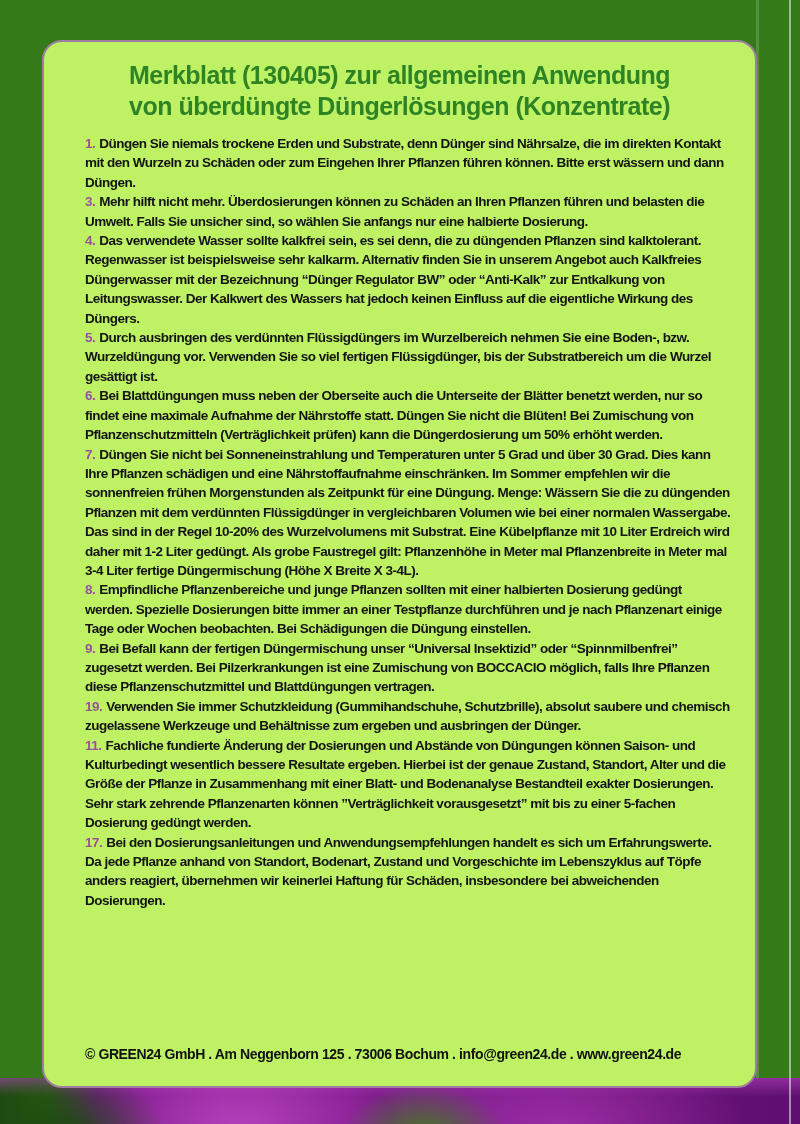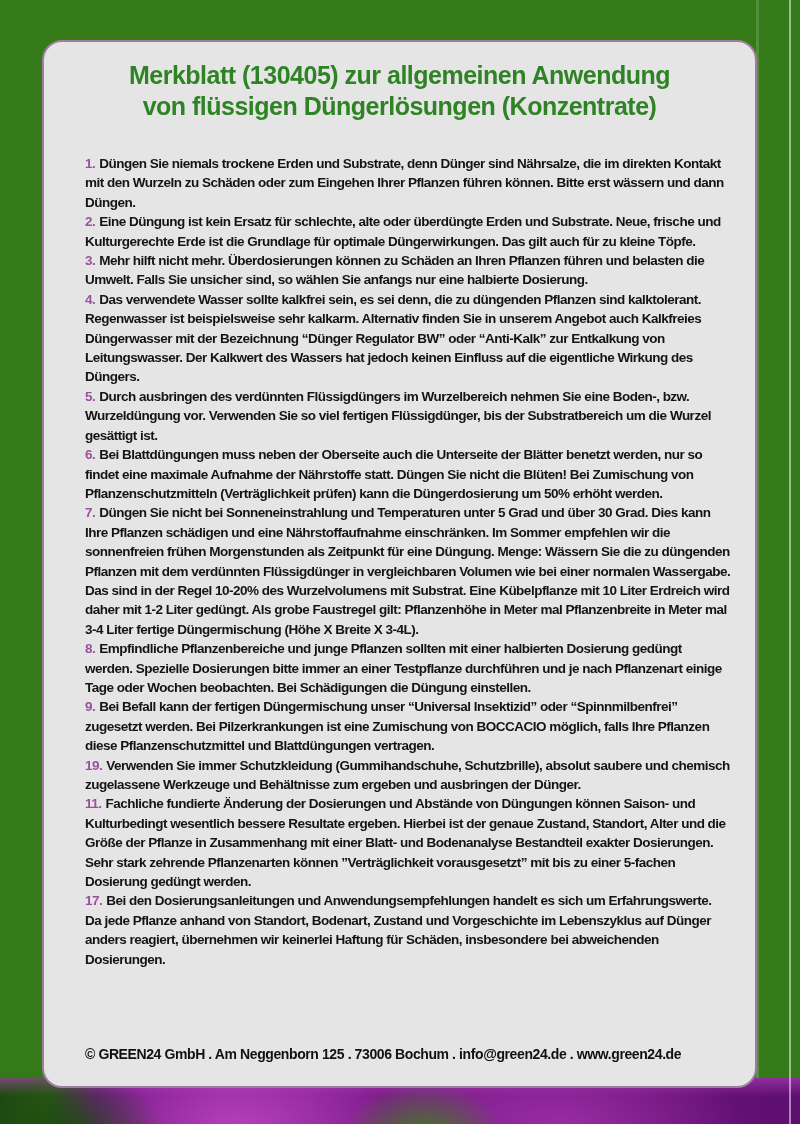--- a/index.html
+++ b/index.html
@@ -34,55 +34,54 @@
       radial-gradient(120px 80px at 53% 130%, #3e7d1c, rgba(62,125,28,0) 68%),
       radial-gradient(190px 110px at 30% 110%, rgba(186,70,193,.85), rgba(148,35,158,0) 80%),
       radial-gradient(220px 120px at 70% 115%, rgba(162,50,171,.85), rgba(124,27,138,0) 85%),
       linear-gradient(180deg, rgba(183,72,193,.55) 0%, rgba(134,30,146,0) 40%),
       linear-gradient(90deg,#1e4a10 0%,#2a5c13 6%,#79188a 12%,#8d2196 28%,#7c1b8a 52%,#6a1279 76%,#5e0f70 100%);
   }
   .streak-soft{position:absolute;top:0;bottom:0;left:756px;width:3px;background:rgba(255,255,255,.16);}
   .streak-line{position:absolute;top:0;bottom:0;left:789px;width:2px;background:rgba(255,255,255,.5);}
   
   .card{position:absolute;left:42px;top:40px;width:715px;height:1048px;box-sizing:border-box;
-    background:#e5e5e5;border:2px solid #9d7f9d;border-radius:20px;overflow:hidden;
+    background:#bef264;border:2px solid #9d7f9d;border-radius:20px;overflow:hidden;
   }
   .title{margin:18px 36px 0;text-align:center;color:#2e8424;font-weight:700;
     font-size:25px;line-height:31px;letter-spacing:-0.5px;}
-  .body{margin:32px 24px 0 41px;color:#141414;font-weight:700;
+  .body{margin:12px 24px 0 41px;color:#141414;font-weight:700;
     font-size:13.5px;line-height:19.4px;letter-spacing:-0.5px;}
   .item{margin:0;}
   .num{color:#9c4f9f;margin-right:4px;}
   .footer{position:absolute;left:41px;right:24px;bottom:24px;color:#111111;
     font-weight:700;font-size:14px;letter-spacing:-0.4px;}
 </style>
 </head>
 <body>
 
 <div class="photo"></div>
 <div class="streak-soft"></div>
 <div class="petal-right"></div>
 <div class="petal-bottom"></div>
 <div class="streak-line"></div>
 
 <div class="card">
   <div class="title">
     <div>Merkblatt (130405) zur allgemeinen Anwendung</div>
-    <div>von flüssigen Düngerlösungen (Konzentrate)</div>
+    <div>von überdüngte Düngerlösungen (Konzentrate)</div>
   </div>
 
   <div class="body">
     <p class="item"><span class="num">1.</span><span>Düngen Sie niemals trockene Erden und Substrate, denn Dünger sind Nährsalze, die im direkten Kontakt mit den Wurzeln zu Schäden oder zum Eingehen Ihrer Pflanzen führen können. Bitte erst wässern und dann Düngen.</span></p>
-    <p class="item"><span class="num">2.</span><span>Eine Düngung ist kein Ersatz für schlechte, alte oder überdüngte Erden und Substrate. Neue, frische und Kulturgerechte Erde ist die Grundlage für optimale Düngerwirkungen. Das gilt auch für zu kleine Töpfe.</span></p>
     <p class="item"><span class="num">3.</span><span>Mehr hilft nicht mehr. Überdosierungen können zu Schäden an Ihren Pflanzen führen und belasten die Umwelt. Falls Sie unsicher sind, so wählen Sie anfangs nur eine halbierte Dosierung.</span></p>
     <p class="item"><span class="num">4.</span><span>Das verwendete Wasser sollte kalkfrei sein, es sei denn, die zu düngenden Pflanzen sind kalktolerant. Regenwasser ist beispielsweise sehr kalkarm. Alternativ finden Sie in unserem Angebot auch Kalkfreies Düngerwasser mit der Bezeichnung “Dünger Regulator BW” oder “Anti-Kalk” zur Entkalkung von Leitungswasser. Der Kalkwert des Wassers hat jedoch keinen Einfluss auf die eigentliche Wirkung des Düngers.</span></p>
     <p class="item"><span class="num">5.</span><span>Durch ausbringen des verdünnten Flüssigdüngers im Wurzelbereich nehmen Sie eine Boden-, bzw. Wurzeldüngung vor. Verwenden Sie so viel fertigen Flüssigdünger, bis der Substratbereich um die Wurzel gesättigt ist.</span></p>
     <p class="item"><span class="num">6.</span><span>Bei Blattdüngungen muss neben der Oberseite auch die Unterseite der Blätter benetzt werden, nur so findet eine maximale Aufnahme der Nährstoffe statt. Düngen Sie nicht die Blüten! Bei Zumischung von Pflanzenschutzmitteln (Verträglichkeit prüfen) kann die Düngerdosierung um 50% erhöht werden.</span></p>
     <p class="item"><span class="num">7.</span><span>Düngen Sie nicht bei Sonneneinstrahlung und Temperaturen unter 5 Grad und über 30 Grad. Dies kann Ihre Pflanzen schädigen und eine Nährstoffaufnahme einschränken. Im Sommer empfehlen wir die sonnenfreien frühen Morgenstunden als Zeitpunkt für eine Düngung. Menge: Wässern Sie die zu düngenden Pflanzen mit dem verdünnten Flüssigdünger in vergleichbaren Volumen wie bei einer normalen Wassergabe. Das sind in der Regel 10-20% des Wurzelvolumens mit Substrat. Eine Kübelpflanze mit 10 Liter Erdreich wird daher mit 1-2 Liter gedüngt. Als grobe Faustregel gilt: Pflanzenhöhe in Meter mal Pflanzenbreite in Meter mal 3-4 Liter fertige Düngermischung (Höhe X Breite X 3-4L).</span></p>
     <p class="item"><span class="num">8.</span><span>Empfindliche Pflanzenbereiche und junge Pflanzen sollten mit einer halbierten Dosierung gedüngt werden. Spezielle Dosierungen bitte immer an einer Testpflanze durchführen und je nach Pflanzenart einige Tage oder Wochen beobachten. Bei Schädigungen die Düngung einstellen.</span></p>
     <p class="item"><span class="num">9.</span><span>Bei Befall kann der fertigen Düngermischung unser “Universal Insektizid” oder “Spinnmilbenfrei” zugesetzt werden. Bei Pilzerkrankungen ist eine Zumischung von BOCCACIO möglich, falls Ihre Pflanzen diese Pflanzenschutzmittel und Blattdüngungen vertragen.</span></p>
     <p class="item"><span class="num">19.</span><span>Verwenden Sie immer Schutzkleidung (Gummihandschuhe, Schutzbrille), absolut saubere und chemisch zugelassene Werkzeuge und Behältnisse zum ergeben und ausbringen der Dünger.</span></p>
     <p class="item"><span class="num">11.</span><span>Fachliche fundierte Änderung der Dosierungen und Abstände von Düngungen können Saison- und Kulturbedingt wesentlich bessere Resultate ergeben. Hierbei ist der genaue Zustand, Standort, Alter und die Größe der Pflanze in Zusammenhang mit einer Blatt- und Bodenanalyse Bestandteil exakter Dosierungen. Sehr stark zehrende Pflanzenarten können ”Verträglichkeit vorausgesetzt” mit bis zu einer 5-fachen Dosierung gedüngt werden.</span></p>
-    <p class="item"><span class="num">17.</span><span>Bei den Dosierungsanleitungen und Anwendungsempfehlungen handelt es sich um Erfahrungswerte. Da jede Pflanze anhand von Standort, Bodenart, Zustand und Vorgeschichte im Lebenszyklus auf Dünger anders reagiert, übernehmen wir keinerlei Haftung für Schäden, insbesondere bei abweichenden Dosierungen.</span></p>
+    <p class="item"><span class="num">17.</span><span>Bei den Dosierungsanleitungen und Anwendungsempfehlungen handelt es sich um Erfahrungswerte. Da jede Pflanze anhand von Standort, Bodenart, Zustand und Vorgeschichte im Lebenszyklus auf Töpfe anders reagiert, übernehmen wir keinerlei Haftung für Schäden, insbesondere bei abweichenden Dosierungen.</span></p>
   </div>
 
   <div class="footer">© GREEN24 GmbH . Am Neggenborn 125 . 73006 Bochum . info@green24.de . www.green24.de</div>
 </div>
 
 </body></html>

